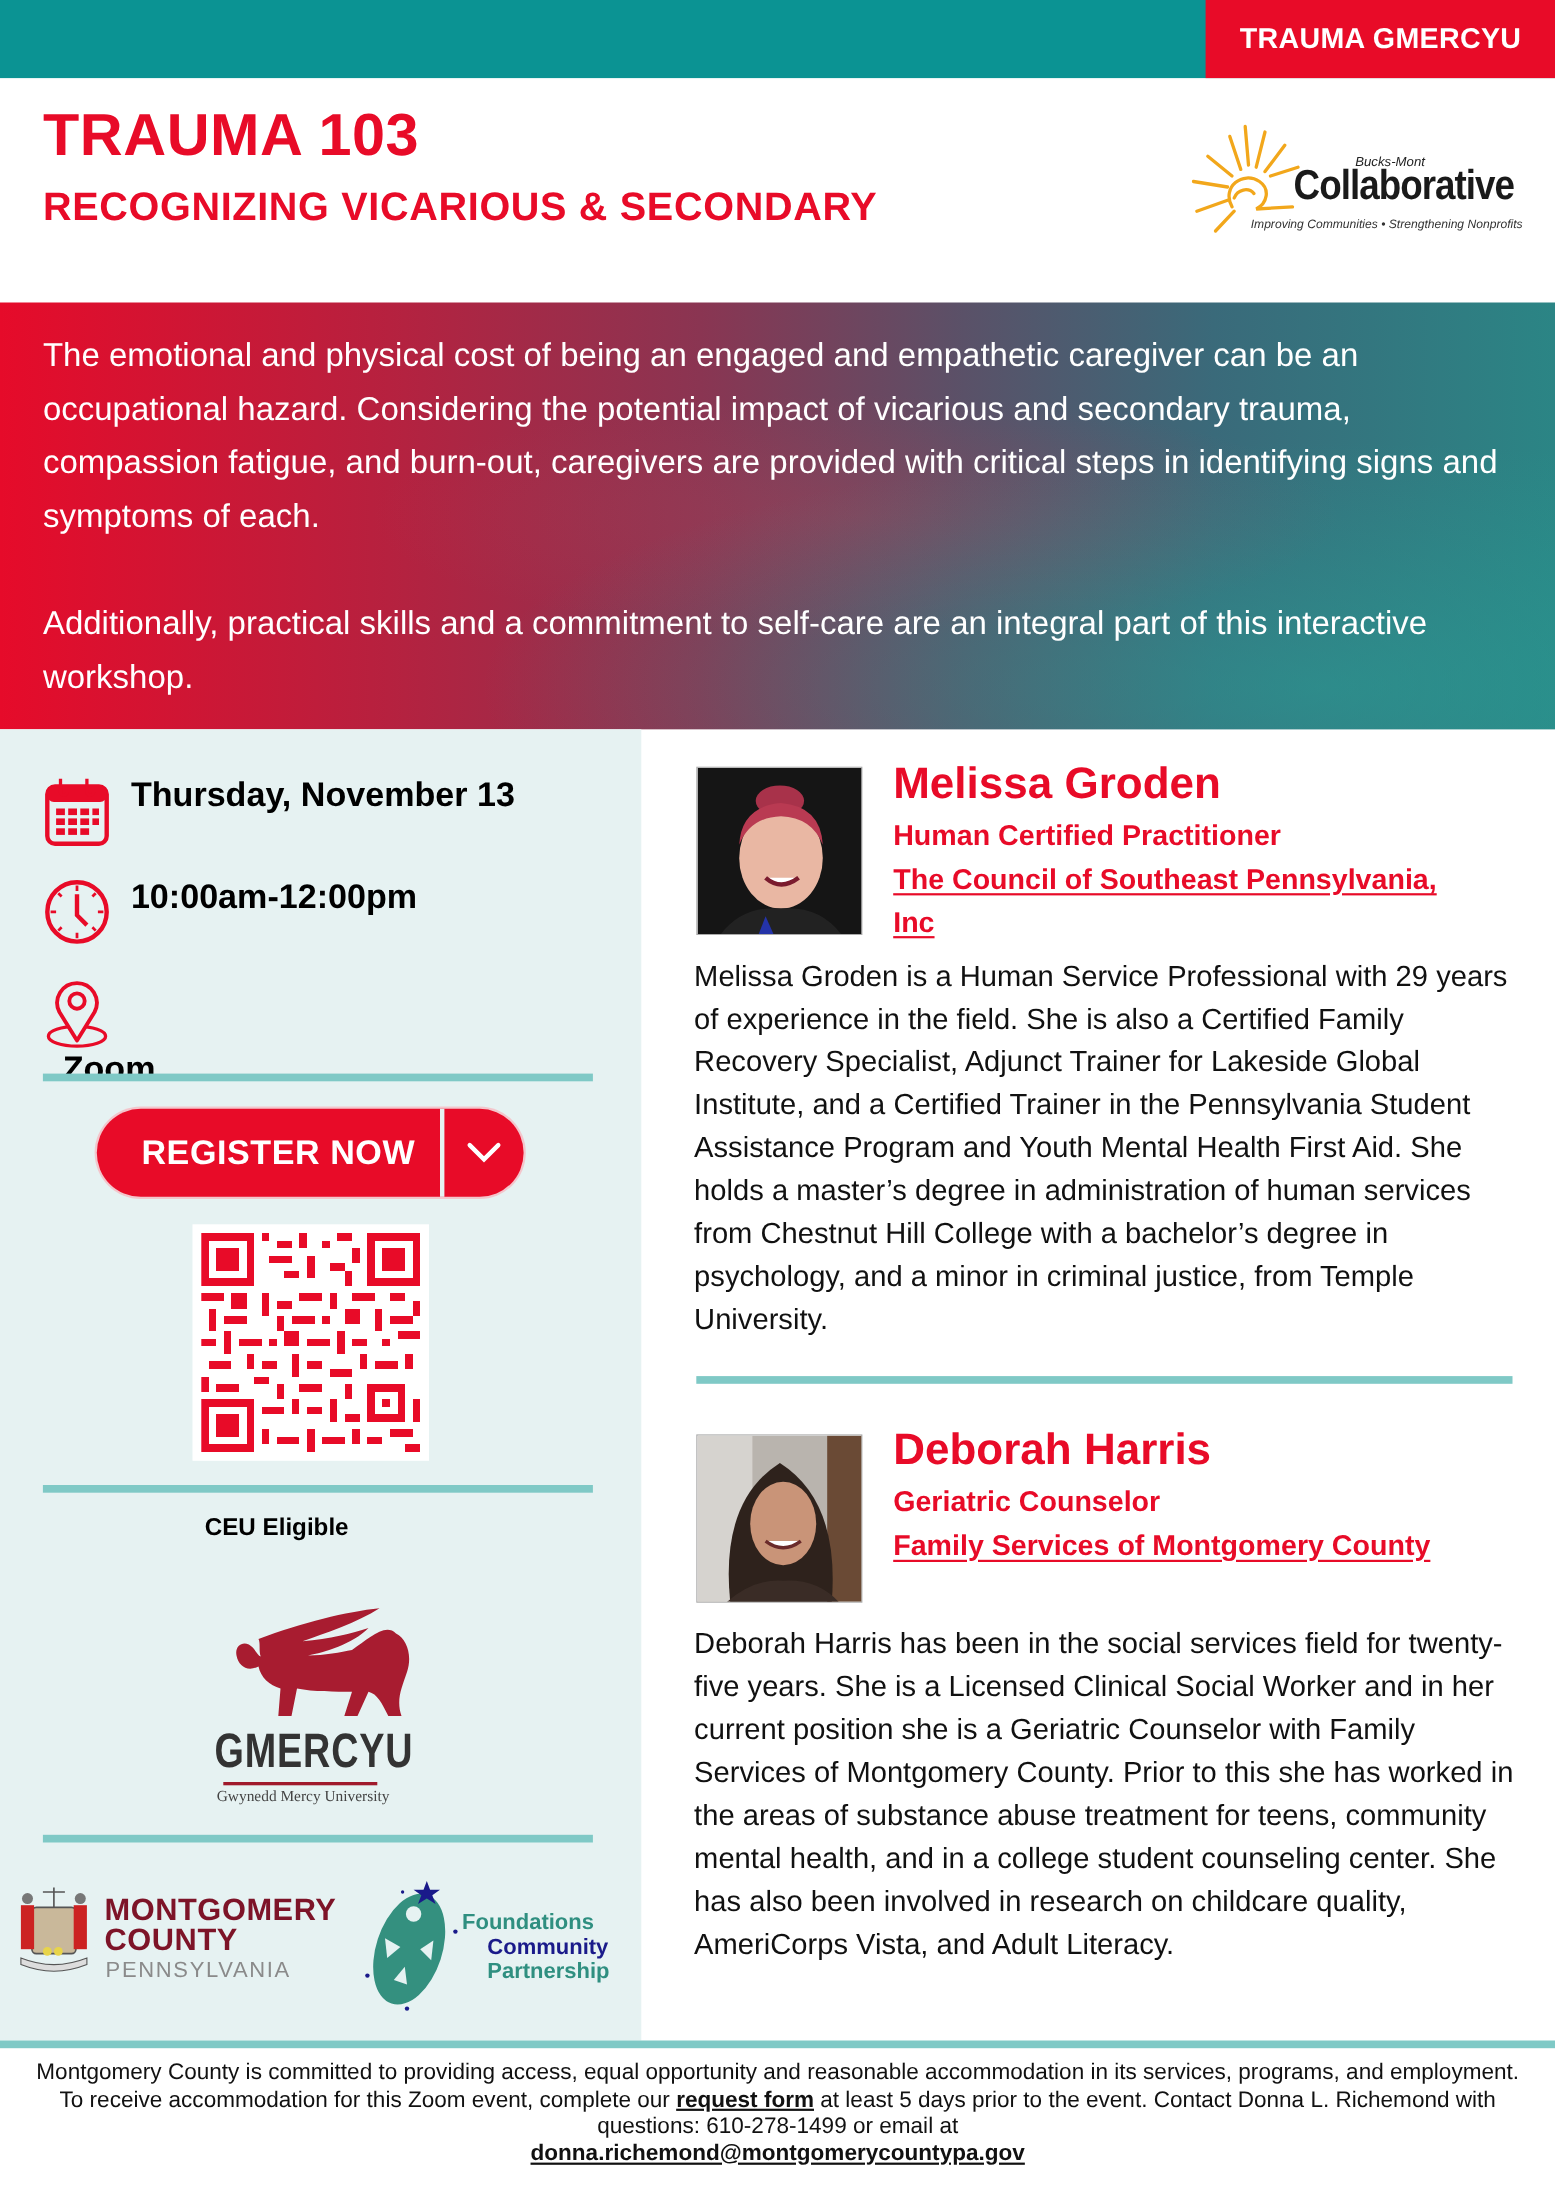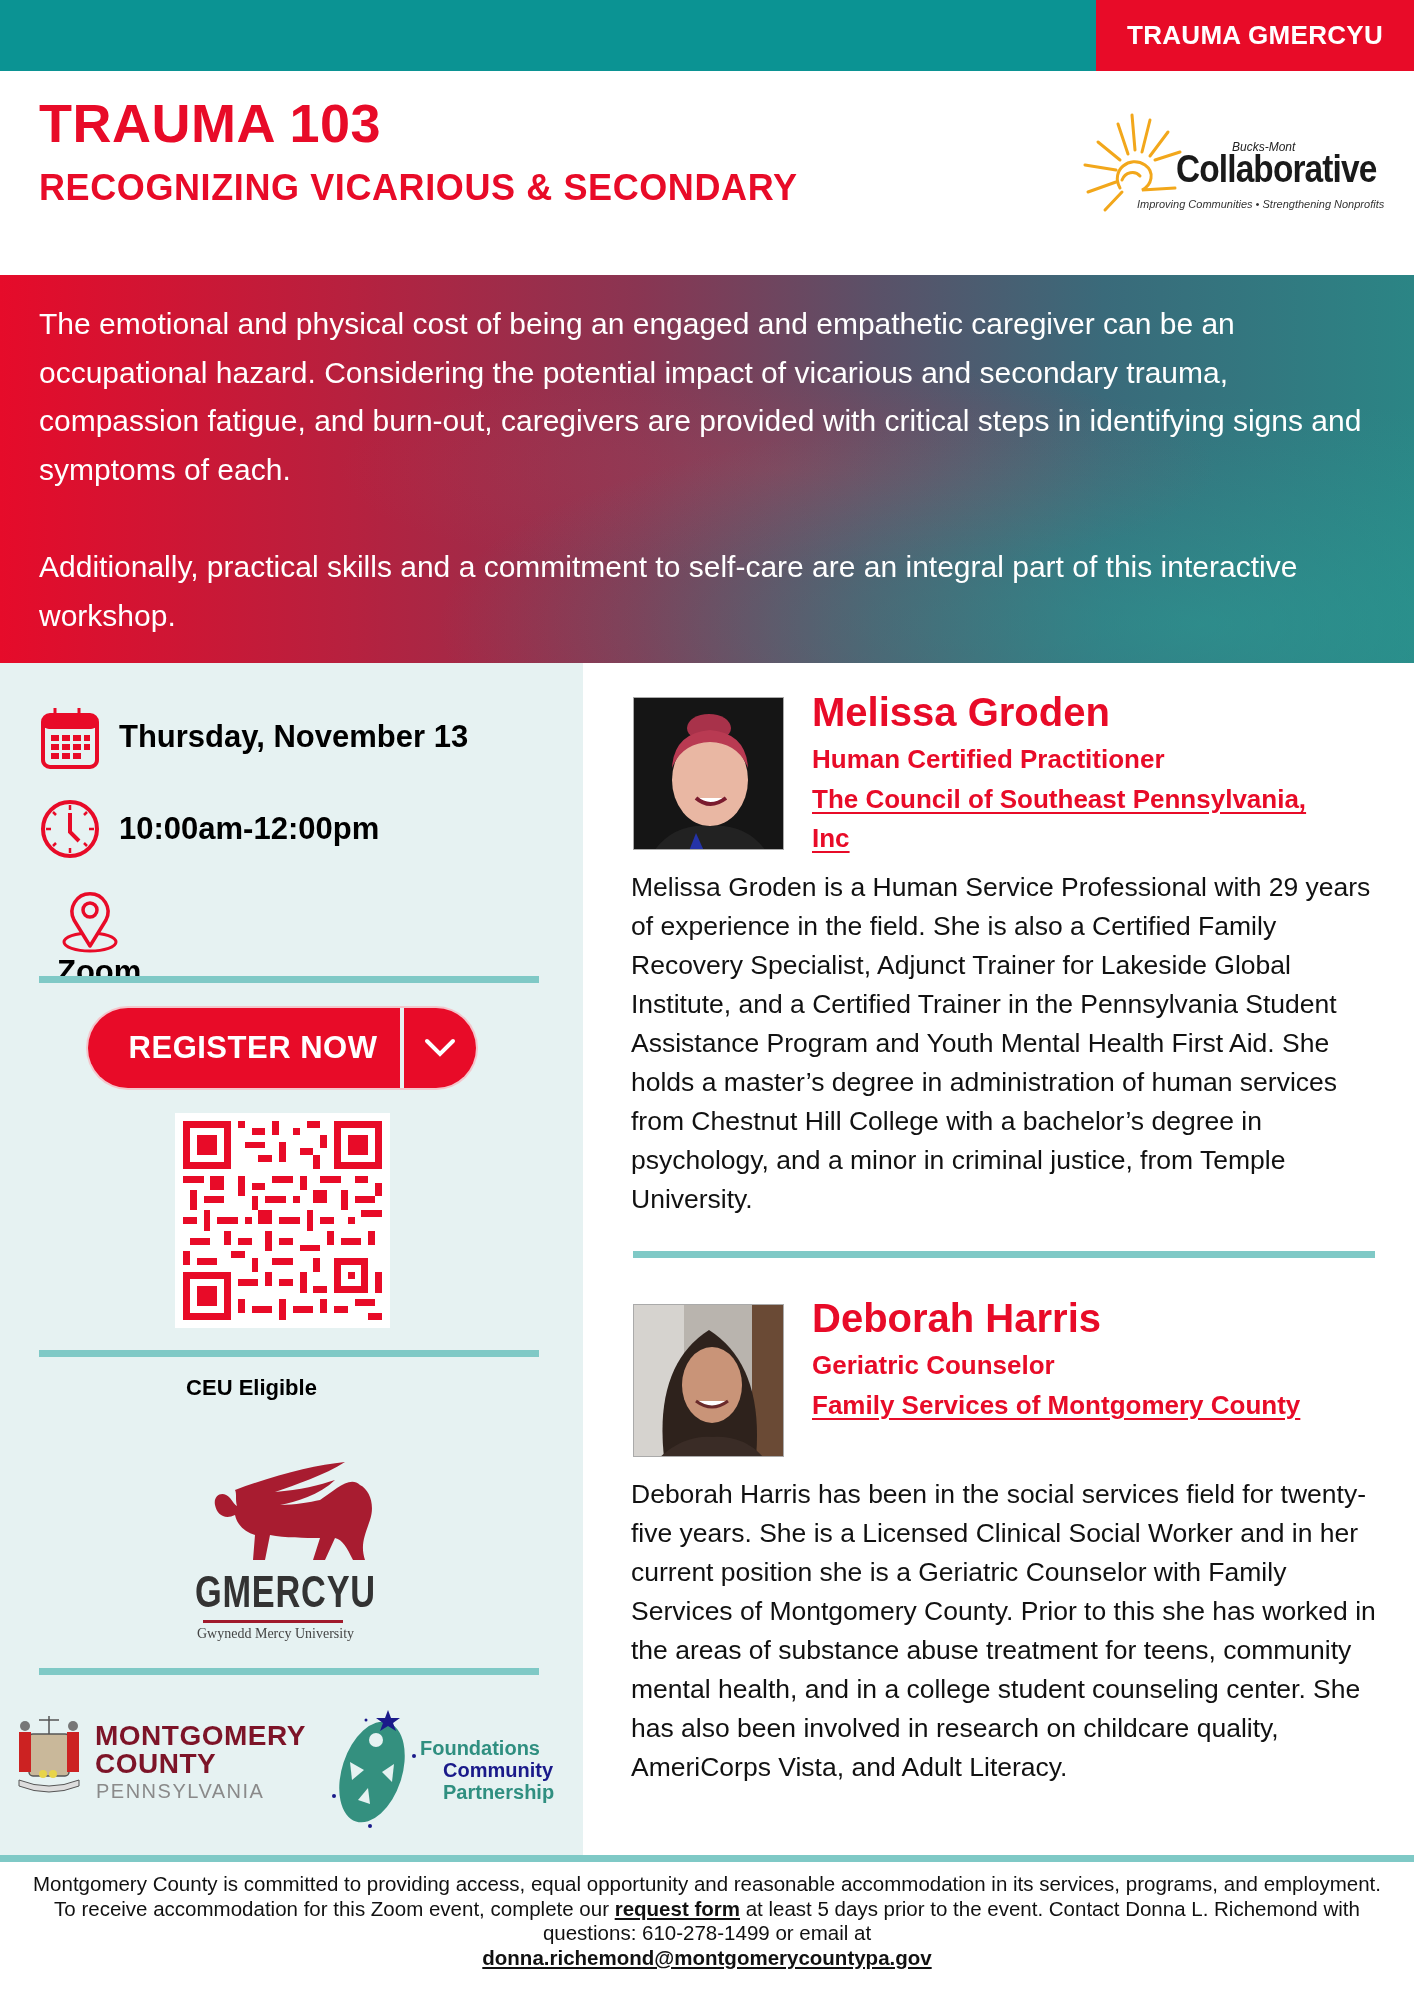--- a/index.html
+++ b/index.html
@@ -28,21 +28,21 @@
   .band { left: 0; top: 275px; width: 1414px; height: 388px;
     background:
       radial-gradient(ellipse at 85% 90%, rgba(40,160,150,0.55), transparent 45%),
       radial-gradient(ellipse at 55% 50%, rgba(170,70,90,0.35), transparent 40%),
       linear-gradient(90deg, #e60b2a 0%, #b6213f 25%, #8a3552 45%, #5a5168 62%, #3a6a7a 78%, #2b8585 100%); }
   .band-text { left: 39px; top: 300px; width: 1350px; color: #fff; font-size: 30px; line-height: 48.5px; }
   .band-p2 { left: 39px; top: 543px; width: 1350px; color: #fff; font-size: 30px; line-height: 48.5px; }
 
   
   .leftcol { left: 0; top: 663px; width: 583px; height: 1192px; background: #e6f2f2; }
-  .info-row { left: 39px; height: 64px; display: flex; align-items: center; }
+  .info-row { left: 39px; height: 64px; display: flex; align-items: flex-start; }
   .info-icon { width: 62px; height: 64px; display: flex; align-items: center; justify-content: center; }
   .info-text { margin-left: 18px; font-weight: 700; font-size: 31px; color: #000; }
   .divider-l { left: 39px; width: 500px; height: 7px; background: #7fc9c6; }
 
   .register { left: 88px; top: 1008px; width: 388px; height: 80px; background: #e80b28; border-radius: 40px;
     box-shadow: 0 0 0 2px #f3c6cc; display: flex; align-items: center; }
   .register-label { width: 312px; padding-left: 18px; color: #fff; font-weight: 700; font-size: 31px; letter-spacing: 0.5px; text-align: center; }
   .register-sep { width: 4px; height: 80px; background: #e6f2f2; }
   .register-chev { flex: 1; display: flex; align-items: center; justify-content: center; }
 

